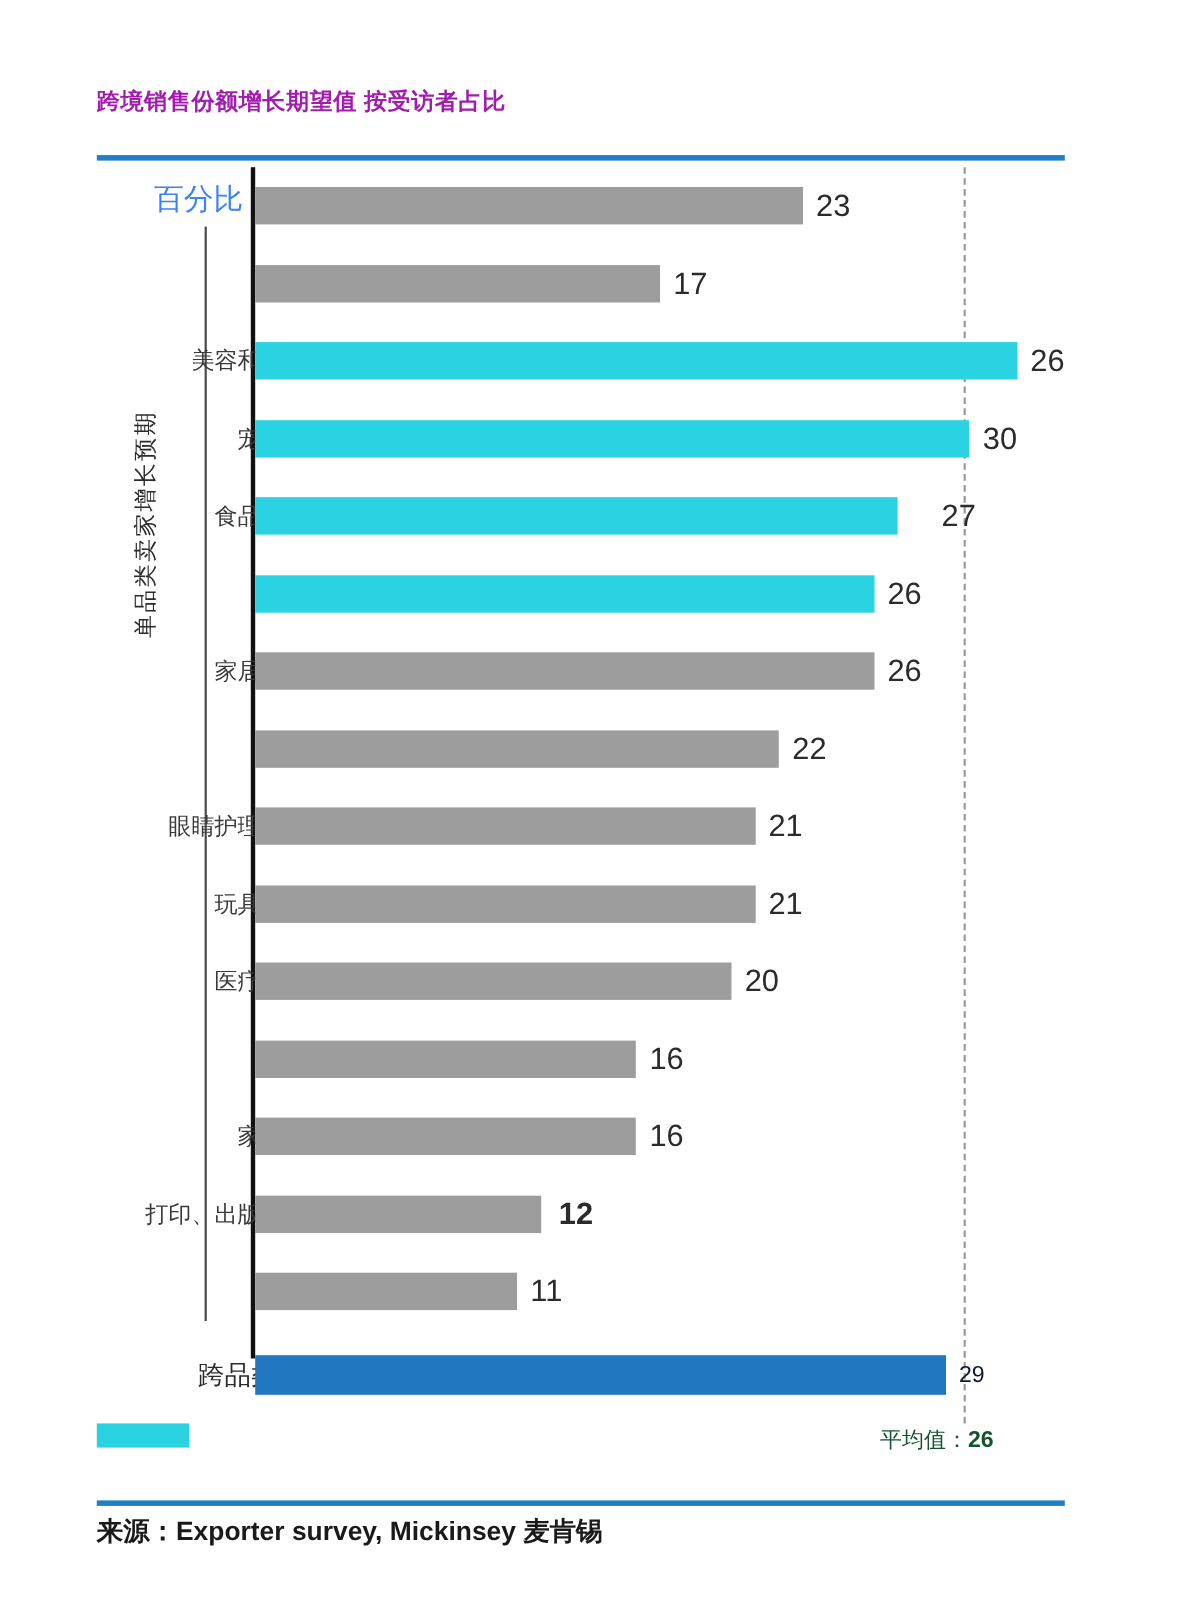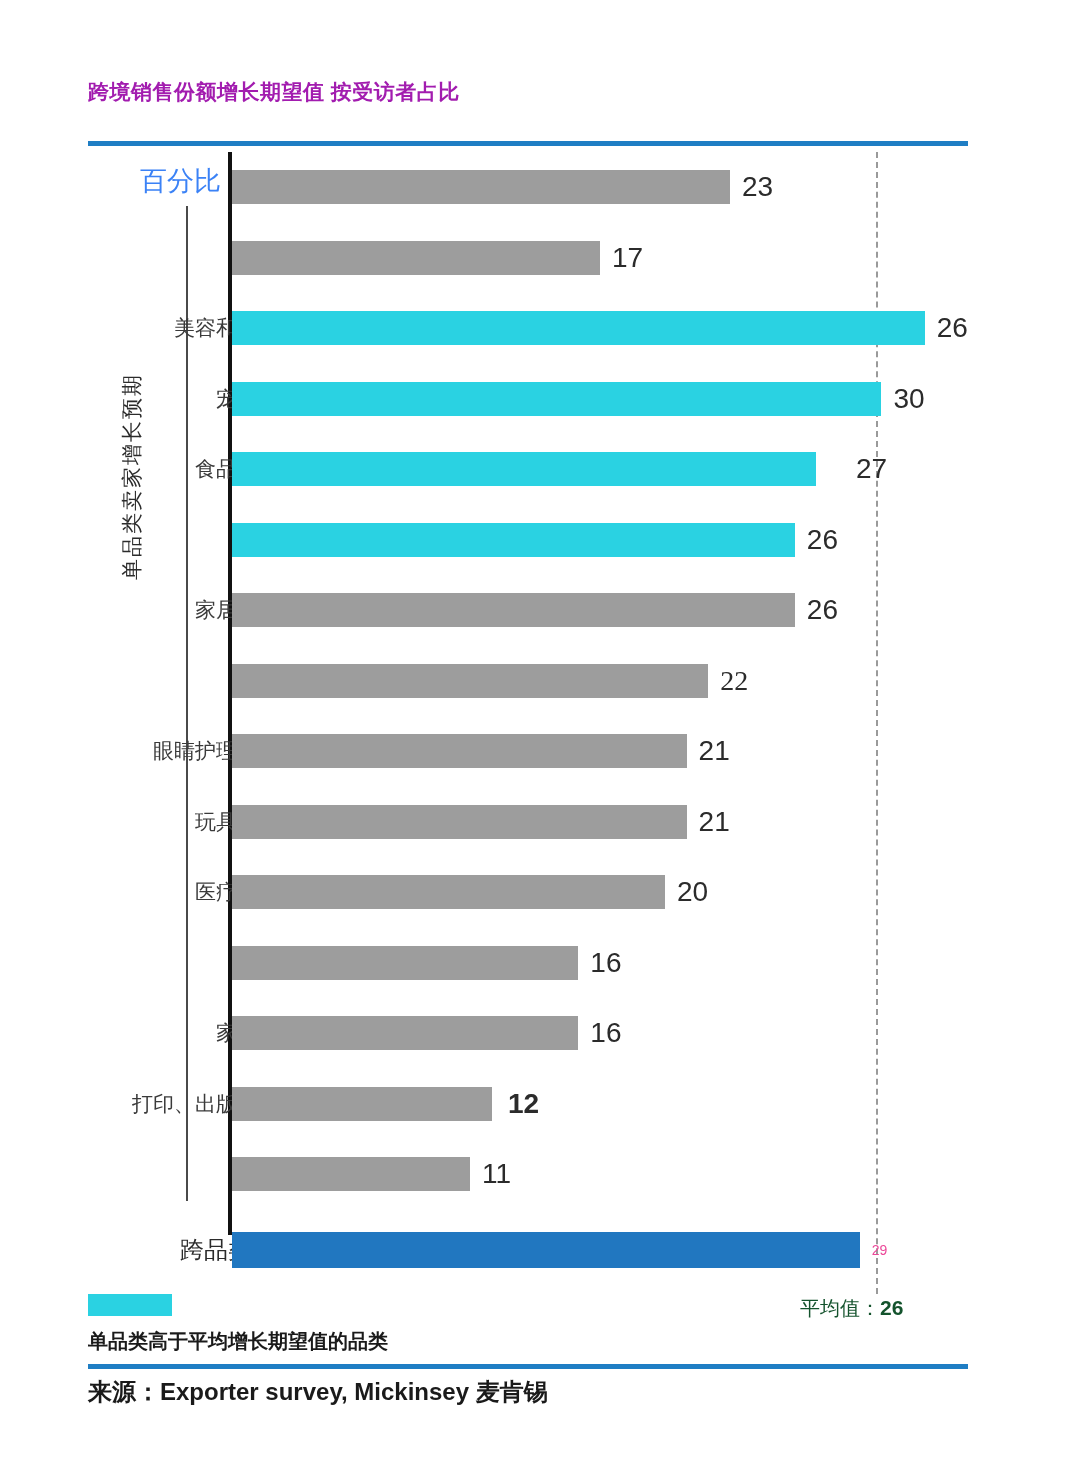--- a/index.html
+++ b/index.html
@@ -150,22 +150,22 @@
     left: 32px;
     top: 50%;
     transform: translateY(-50%);
     height: 36px;
     background: #2177c0;
   }
   .total-val {
     position: absolute;
     top: 50%;
     transform: translateY(-50%);
-    font-size: 14px;
-    color: #ec4899;
+    font-size: 21px;
+    color: #0f172a;
     white-space: nowrap;
   }
   
   .avg-note {
     position: absolute;
     left: 800px;
     top: 1295px;
     font-size: 20px;
     color: #14532d;
     white-space: nowrap;
@@ -257,21 +257,21 @@
         <div class="val" style="left: 606.824px;">26</div>
       </div>
       <div class="row">
         <div class="cat-label">家居和花园</div>
         <div class="bar" style="width: 562.824px;"></div>
         <div class="val" style="left: 606.824px;">26</div>
       </div>
       <div class="row">
         <div class="cat-label">家具</div>
         <div class="bar" style="width: 476.235px;"></div>
-        <div class="val" style="left: 520.235px; font-family: Liberation Serif, serif;">22</div>
+        <div class="val" style="left: 520.235px;">22</div>
       </div>
       <div class="row">
         <div class="cat-label">眼睛护理和配件</div>
         <div class="bar" style="width: 454.588px;"></div>
         <div class="val" style="left: 498.588px;">21</div>
       </div>
       <div class="row">
         <div class="cat-label">玩具和游戏</div>
         <div class="bar" style="width: 454.588px;"></div>
         <div class="val" style="left: 498.588px;">21</div>
@@ -305,17 +305,16 @@
 
   <div class="total-row">
     <div class="total-label">跨品类卖家</div>
     <div class="total-bar" id="total-bar" style="width: 627.765px;"></div>
     <div class="total-val" id="total-val" style="left: 671.765px;">29</div>
   </div>
 
   <div class="avg-note"><span>平均值：</span><b>26</b></div>
 
   <div class="legend-swatch"></div>
-  <div class="legend-text">单品类高于平均增长期望值的品类</div>
 
   <div class="rule-bottom"></div>
   <div class="source">来源：Exporter survey, Mickinsey 麦肯锡</div>
 </div>
 
 </body></html>

